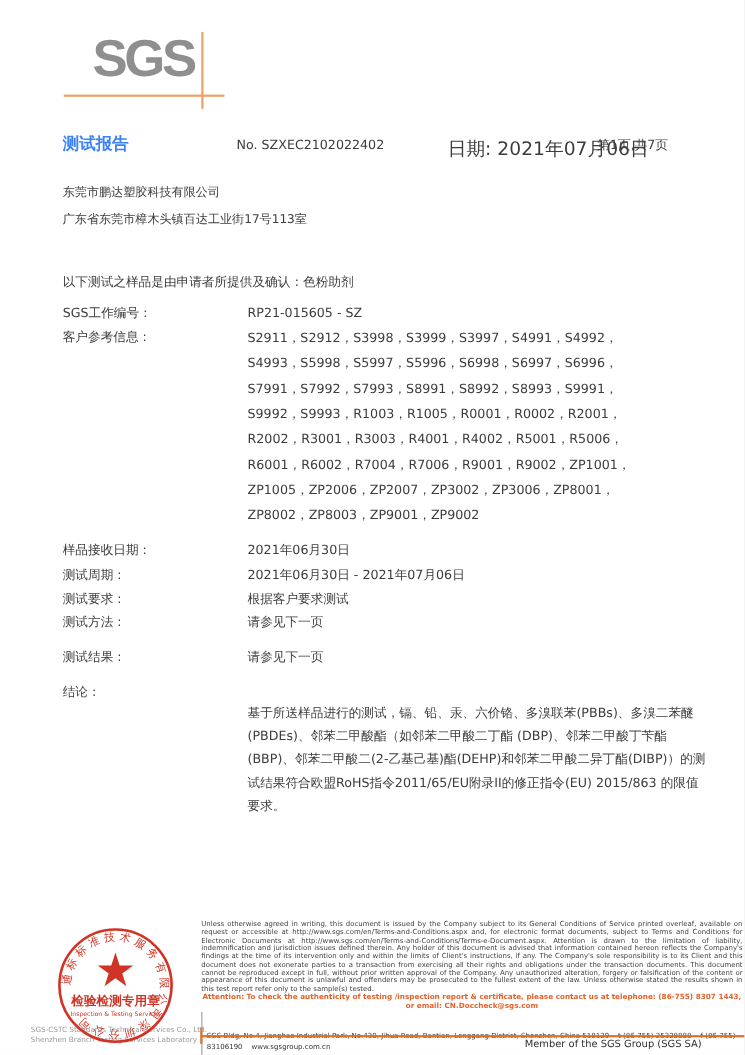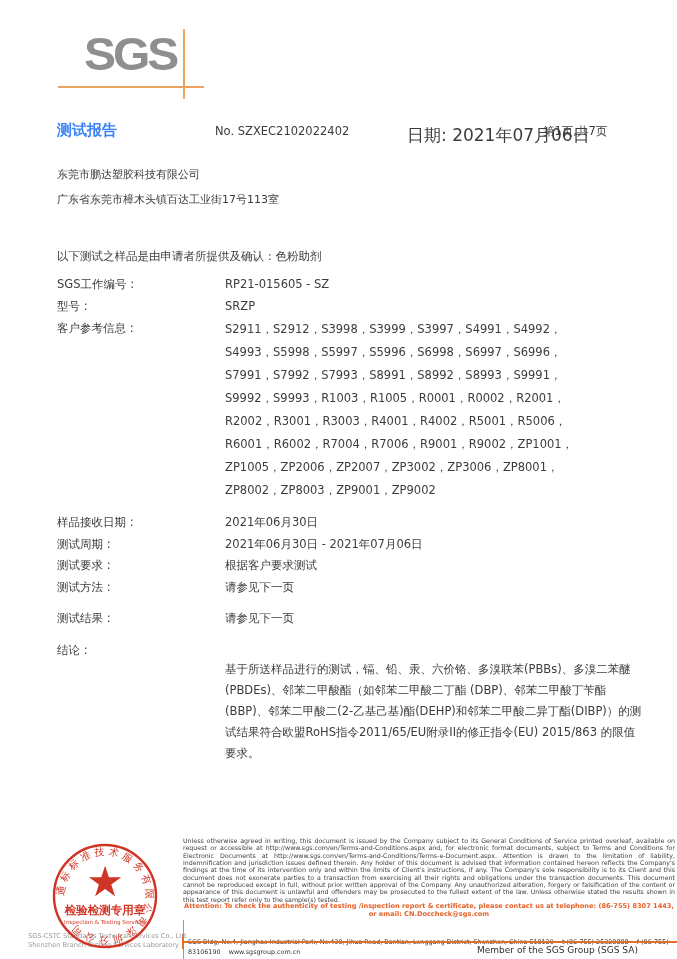--- a/index.html
+++ b/index.html
@@ -83,24 +83,20 @@
   </div>
 
   <div class="content">
     <div class="sample-note">以下测试之样品是由申请者所提供及确认：色粉助剂</div>
 
     <div class="frow">
       <div class="flabel">SGS工作编号 :</div>
       <div class="fvalue">RP21-015605 - SZ</div>
     </div>
 
-    <div class="frow tight">
-      <div class="flabel">型号 :</div>
-      <div class="fvalue">SRZP</div>
-    </div>
 
     <div class="frow tight">
       <div class="flabel">客户参考信息 :</div>
       <div class="fvalue">
         <div class="ref-line">S2911，S2912，S3998，S3999，S3997，S4991，S4992，</div>
         <div class="ref-line">S4993，S5998，S5997，S5996，S6998，S6997，S6996，</div>
         <div class="ref-line">S7991，S7992，S7993，S8991，S8992，S8993，S9991，</div>
         <div class="ref-line">S9992，S9993，R1003，R1005，R0001，R0002，R2001，</div>
         <div class="ref-line">R2002，R3001，R3003，R4001，R4002，R5001，R5006，</div>
         <div class="ref-line">R6001，R6002，R7004，R7006，R9001，R9002，ZP1001，</div>

